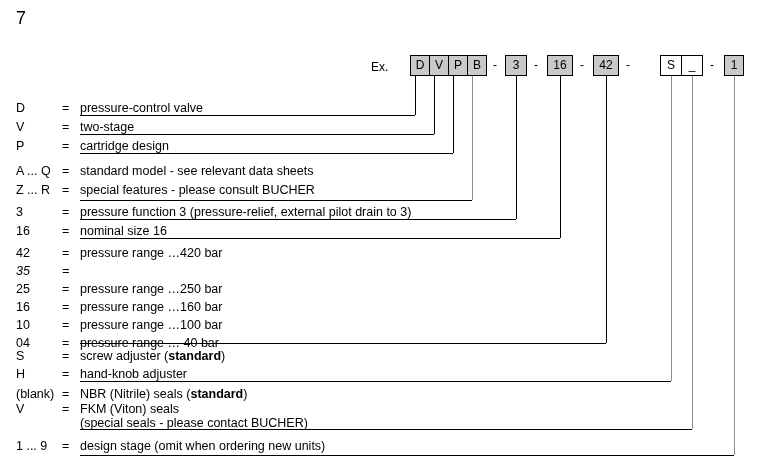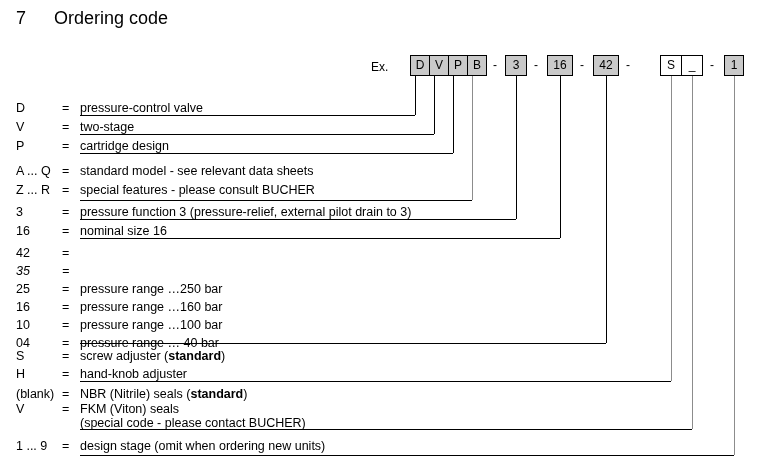--- a/index.html
+++ b/index.html
@@ -133,21 +133,20 @@
     background: #000000;
   }
 </style>
 </head>
 <body>
 
 <div id="page">
 
   <div class="heading">
     <span class="heading-num">7</span>
-    <span class="heading-title">Ordering code</span>
   </div>
 
   <span class="ex-label">Ex.</span>
 
   <div class="code-box" style="left:410px;  width:20px;">D</div>
   <div class="code-box" style="left:429px;  width:20px;">V</div>
   <div class="code-box" style="left:448px;  width:20px;">P</div>
   <div class="code-box" style="left:467px;  width:20px;">B</div>
 
   <span class="code-dash" style="left:490px;">-</span>
@@ -242,20 +241,21 @@
 
     <div class="row" style="top:223px;">
       <span class="code">16</span>
       <span class="eq">=</span>
       <span class="desc">nominal size 16</span>
     </div>
 
     <div class="row" style="top:245px;">
       <span class="code">42</span>
       <span class="eq">=</span>
+      <span class="desc">pressure range …420 bar</span>
     </div>
 
     <div class="row" style="top:263px;font-style:italic;">
       <span class="code">35</span>
       <span class="eq">=</span>
     </div>
 
     <div class="row" style="top:281px;">
       <span class="code">25</span>
       <span class="eq">=</span>
@@ -300,21 +300,21 @@
 
     <div class="row" style="top:401px;">
       <span class="code">V</span>
       <span class="eq">=</span>
       <span class="desc">FKM (Viton) seals</span>
     </div>
 
     <div class="row" style="top:415px;">
       <span class="code"></span>
       <span class="eq"></span>
-      <span class="desc">(special code - please contact BUCHER)</span>
+      <span class="desc">(special seals - please contact BUCHER)</span>
     </div>
 
     <div class="row" style="top:438px;">
       <span class="code">1 ... 9</span>
       <span class="eq">=</span>
       <span class="desc">design stage (omit when ordering new units)</span>
     </div>
 
   </div>
 

